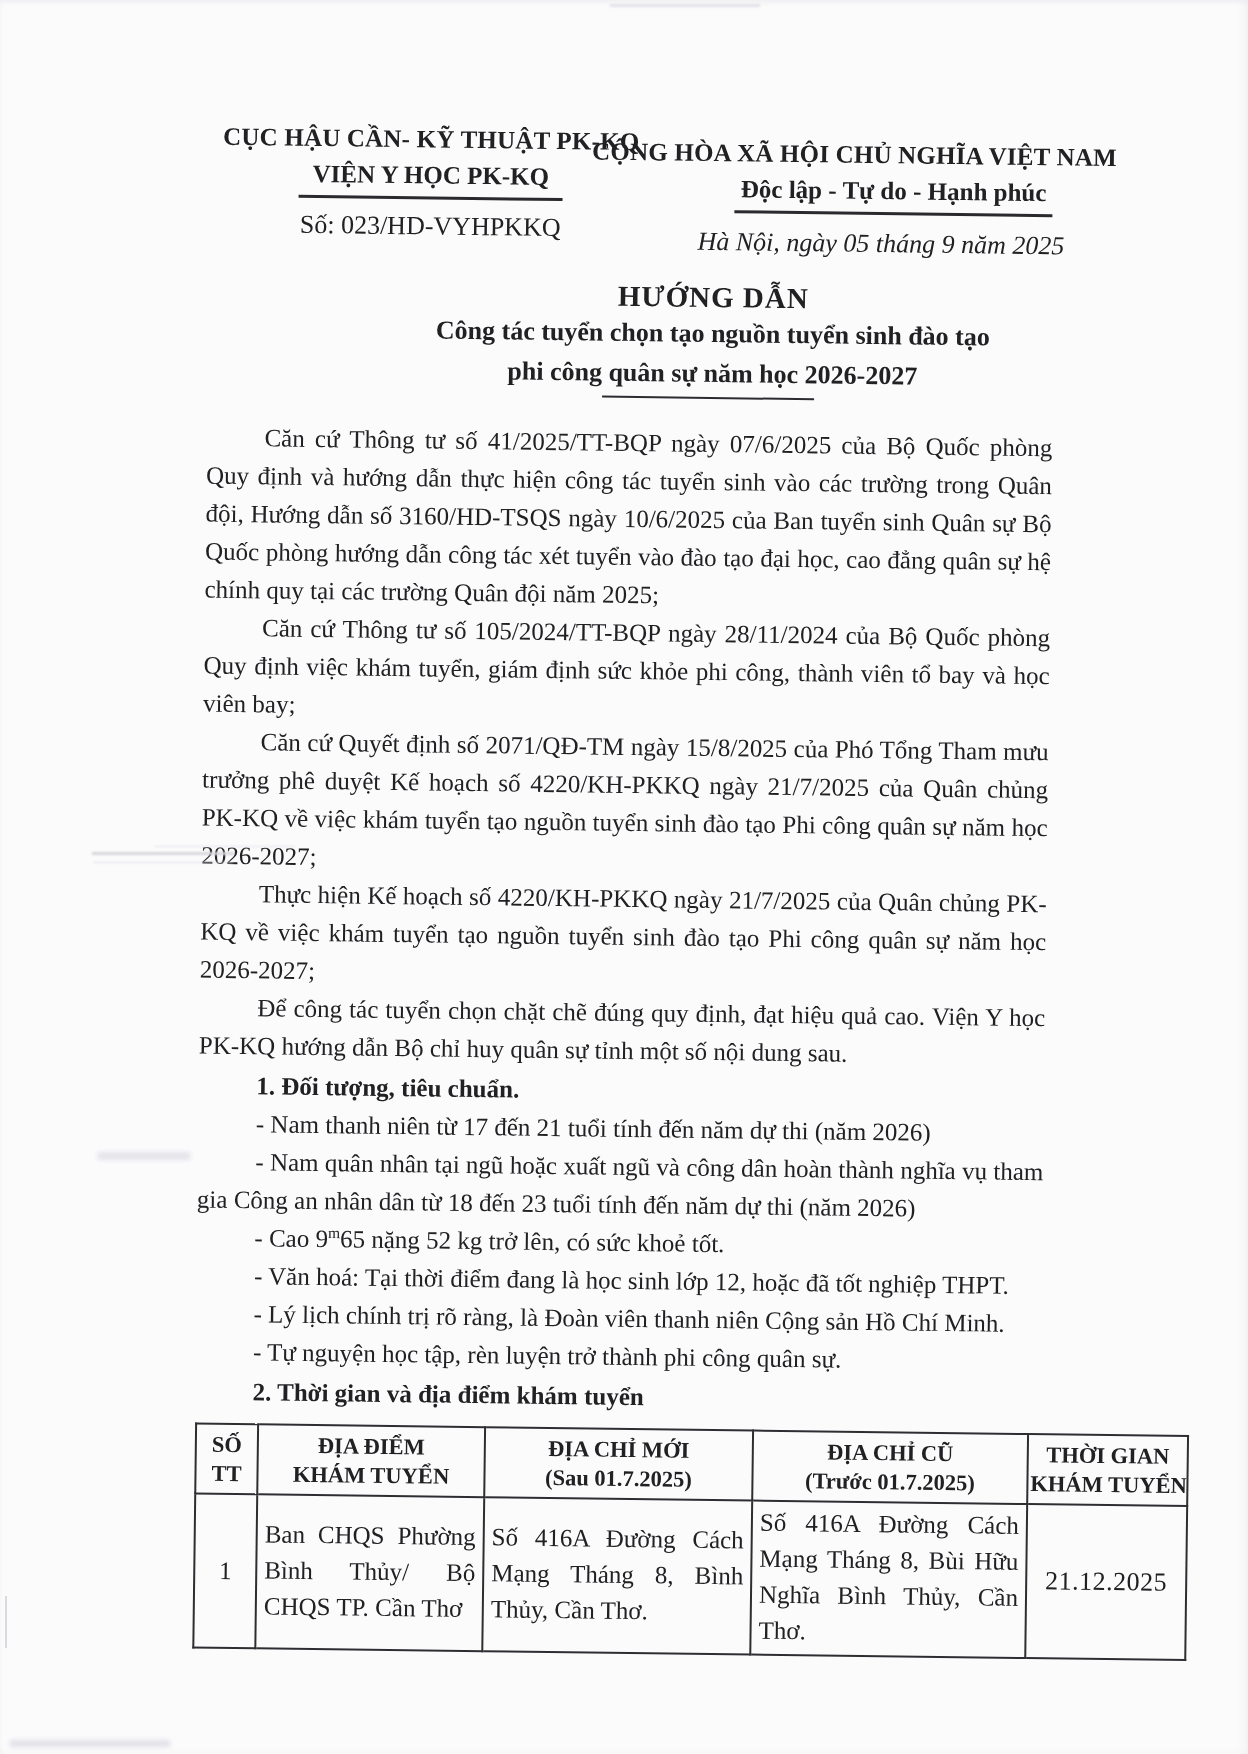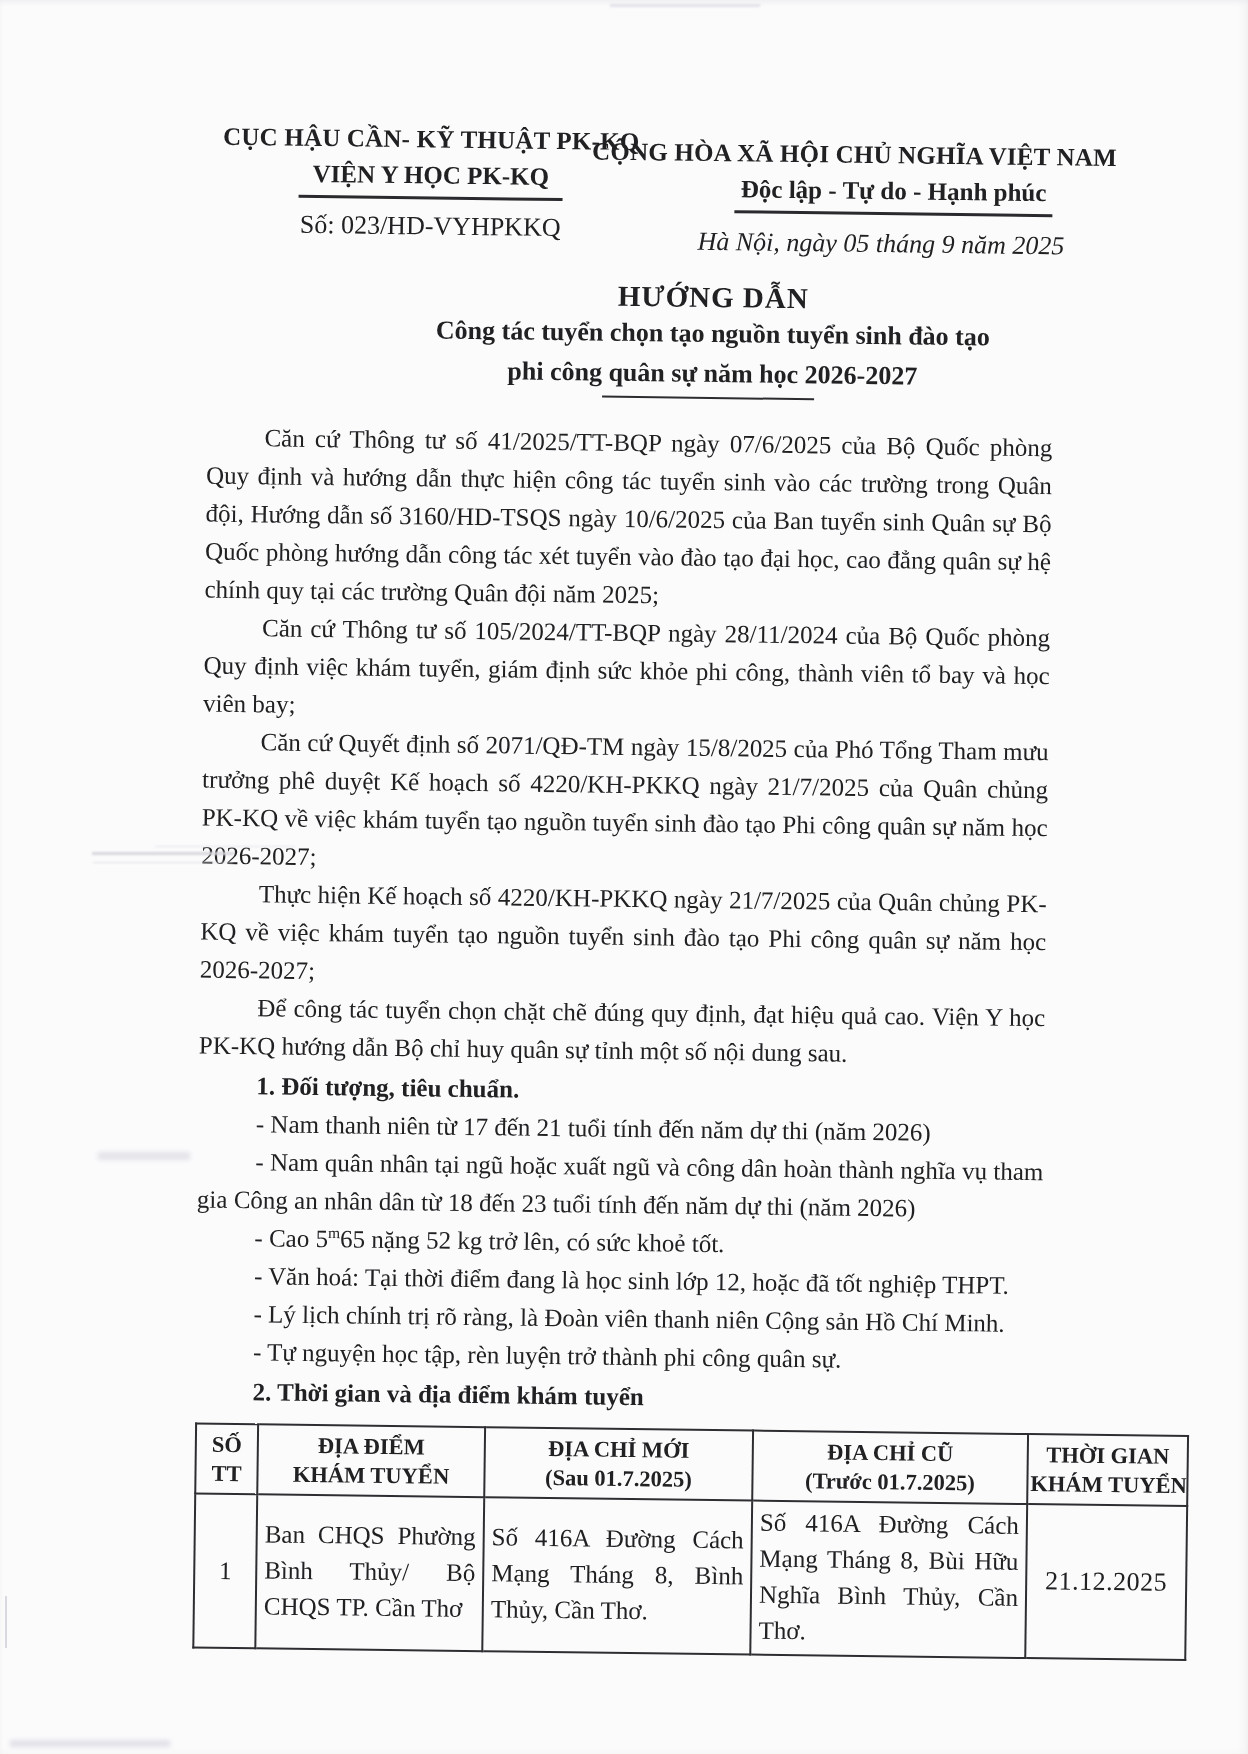--- a/index.html
+++ b/index.html
@@ -98,21 +98,21 @@
     <div class="bodytext">
       <p>Căn cứ Thông tư số 41/2025/TT-BQP ngày 07/6/2025 của Bộ Quốc phòng Quy định và hướng dẫn thực hiện công tác tuyển sinh vào các trường trong Quân đội, Hướng dẫn số 3160/HD-TSQS ngày 10/6/2025 của Ban tuyển sinh Quân sự Bộ Quốc phòng hướng dẫn công tác xét tuyển vào đào tạo đại học, cao đẳng quân sự hệ chính quy tại các trường Quân đội năm 2025;</p>
       <p>Căn cứ Thông tư số 105/2024/TT-BQP ngày 28/11/2024 của Bộ Quốc phòng Quy định việc khám tuyển, giám định sức khỏe phi công, thành viên tổ bay và học viên bay;</p>
       <p>Căn cứ Quyết định số 2071/QĐ-TM ngày 15/8/2025 của Phó Tổng Tham mưu trưởng phê duyệt Kế hoạch số 4220/KH-PKKQ ngày 21/7/2025 của Quân chủng PK-KQ về việc khám tuyển tạo nguồn tuyển sinh đào tạo Phi công quân sự năm học 2026-2027;</p>
       <p>Thực hiện Kế hoạch số 4220/KH-PKKQ ngày 21/7/2025 của Quân chủng PK-KQ về việc khám tuyển tạo nguồn tuyển sinh đào tạo Phi công quân sự năm học 2026-2027;</p>
       <p>Để công tác tuyển chọn chặt chẽ đúng quy định, đạt hiệu quả cao. Viện Y học PK-KQ hướng dẫn Bộ chỉ huy quân sự tỉnh một số nội dung sau.</p>
 
       <p class="heading one-line">1. Đối tượng, tiêu chuẩn.</p>
       <p class="one-line">- Nam thanh niên từ 17 đến 21 tuổi tính đến năm dự thi (năm 2026)</p>
       <p>- Nam quân nhân tại ngũ hoặc xuất ngũ và công dân hoàn thành nghĩa vụ tham gia Công an nhân dân từ 18 đến 23 tuổi tính đến năm dự thi (năm 2026)</p>
-      <p class="one-line"><span>- Cao 5</span><span class="sup">m</span><span>65 nặng 52 kg trở lên, có sức khoẻ tốt.</span></p>
+      <p class="one-line"><span>- Cao 9</span><span class="sup">m</span><span>65 nặng 52 kg trở lên, có sức khoẻ tốt.</span></p>
       <p class="one-line">- Văn hoá: Tại thời điểm đang là học sinh lớp 12, hoặc đã tốt nghiệp THPT.</p>
       <p class="one-line">- Lý lịch chính trị rõ ràng, là Đoàn viên thanh niên Cộng sản Hồ Chí Minh.</p>
       <p class="one-line">- Tự nguyện học tập, rèn luyện trở thành phi công quân sự.</p>
 
       <p class="heading one-line">2. Thời gian và địa điểm khám tuyển</p>
 
       <table class="khamtuyen">
         <colgroup>
           <col style="width:62px">
             <col style="width:227px">

